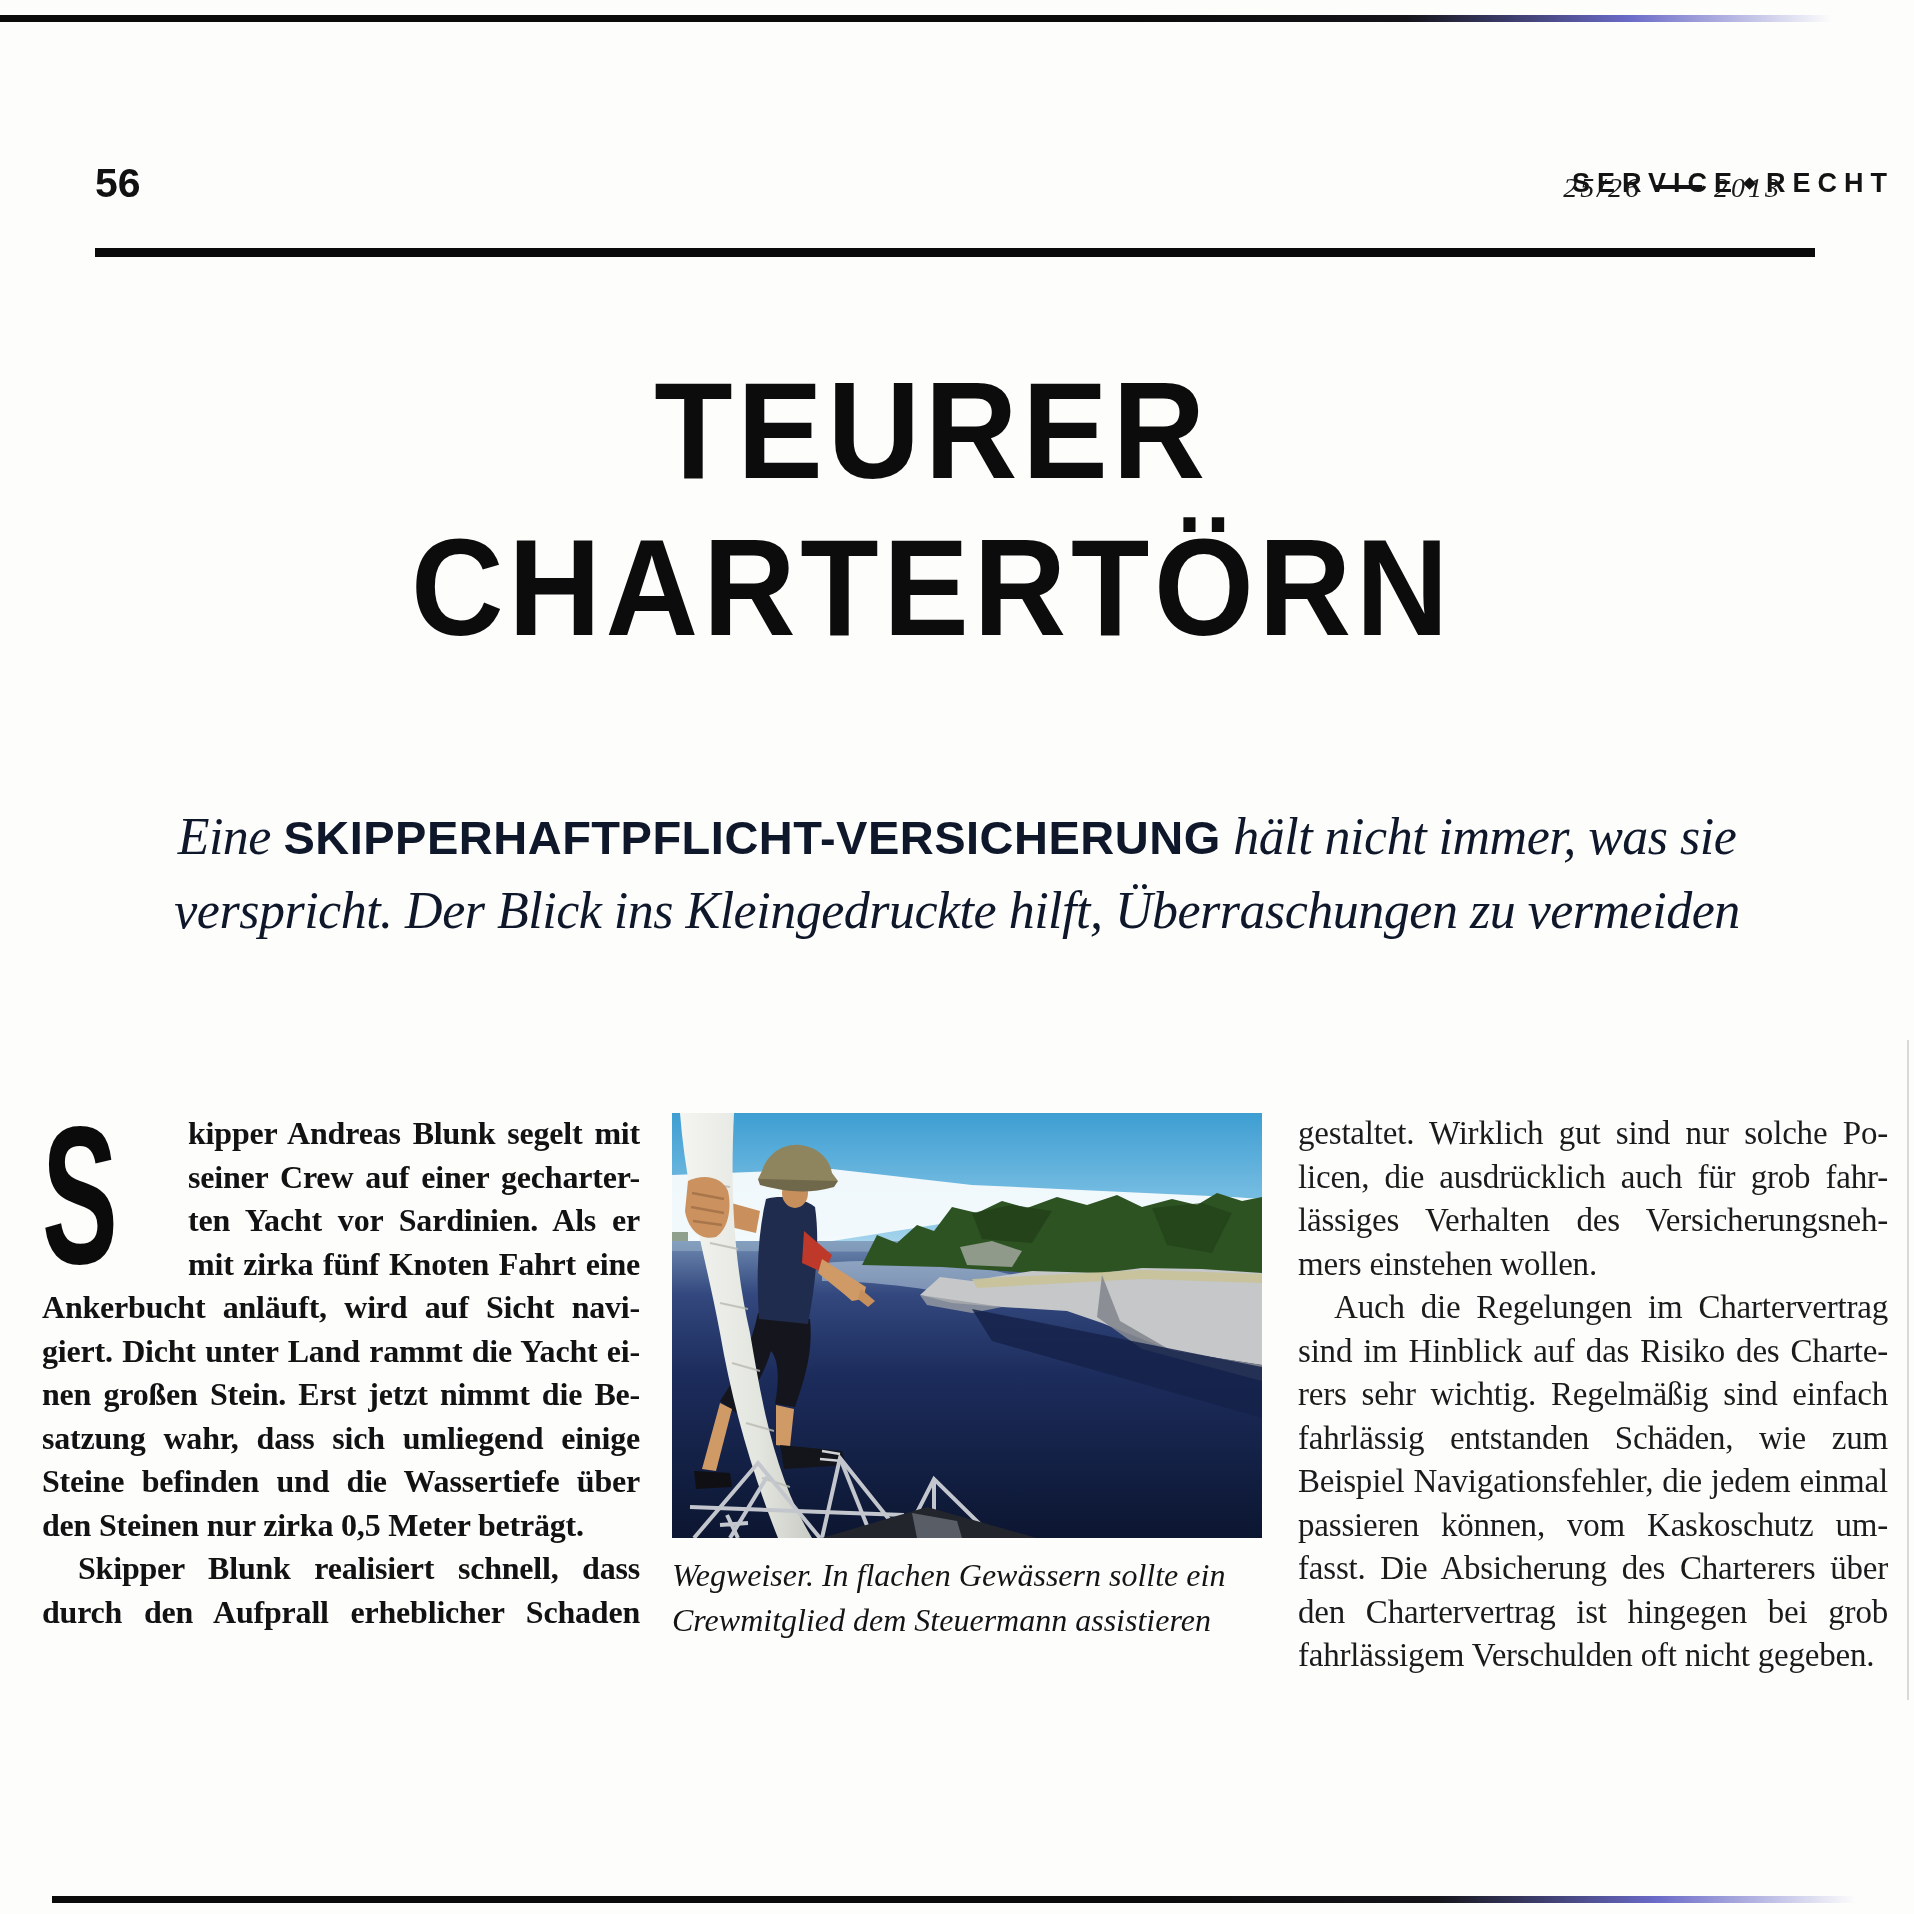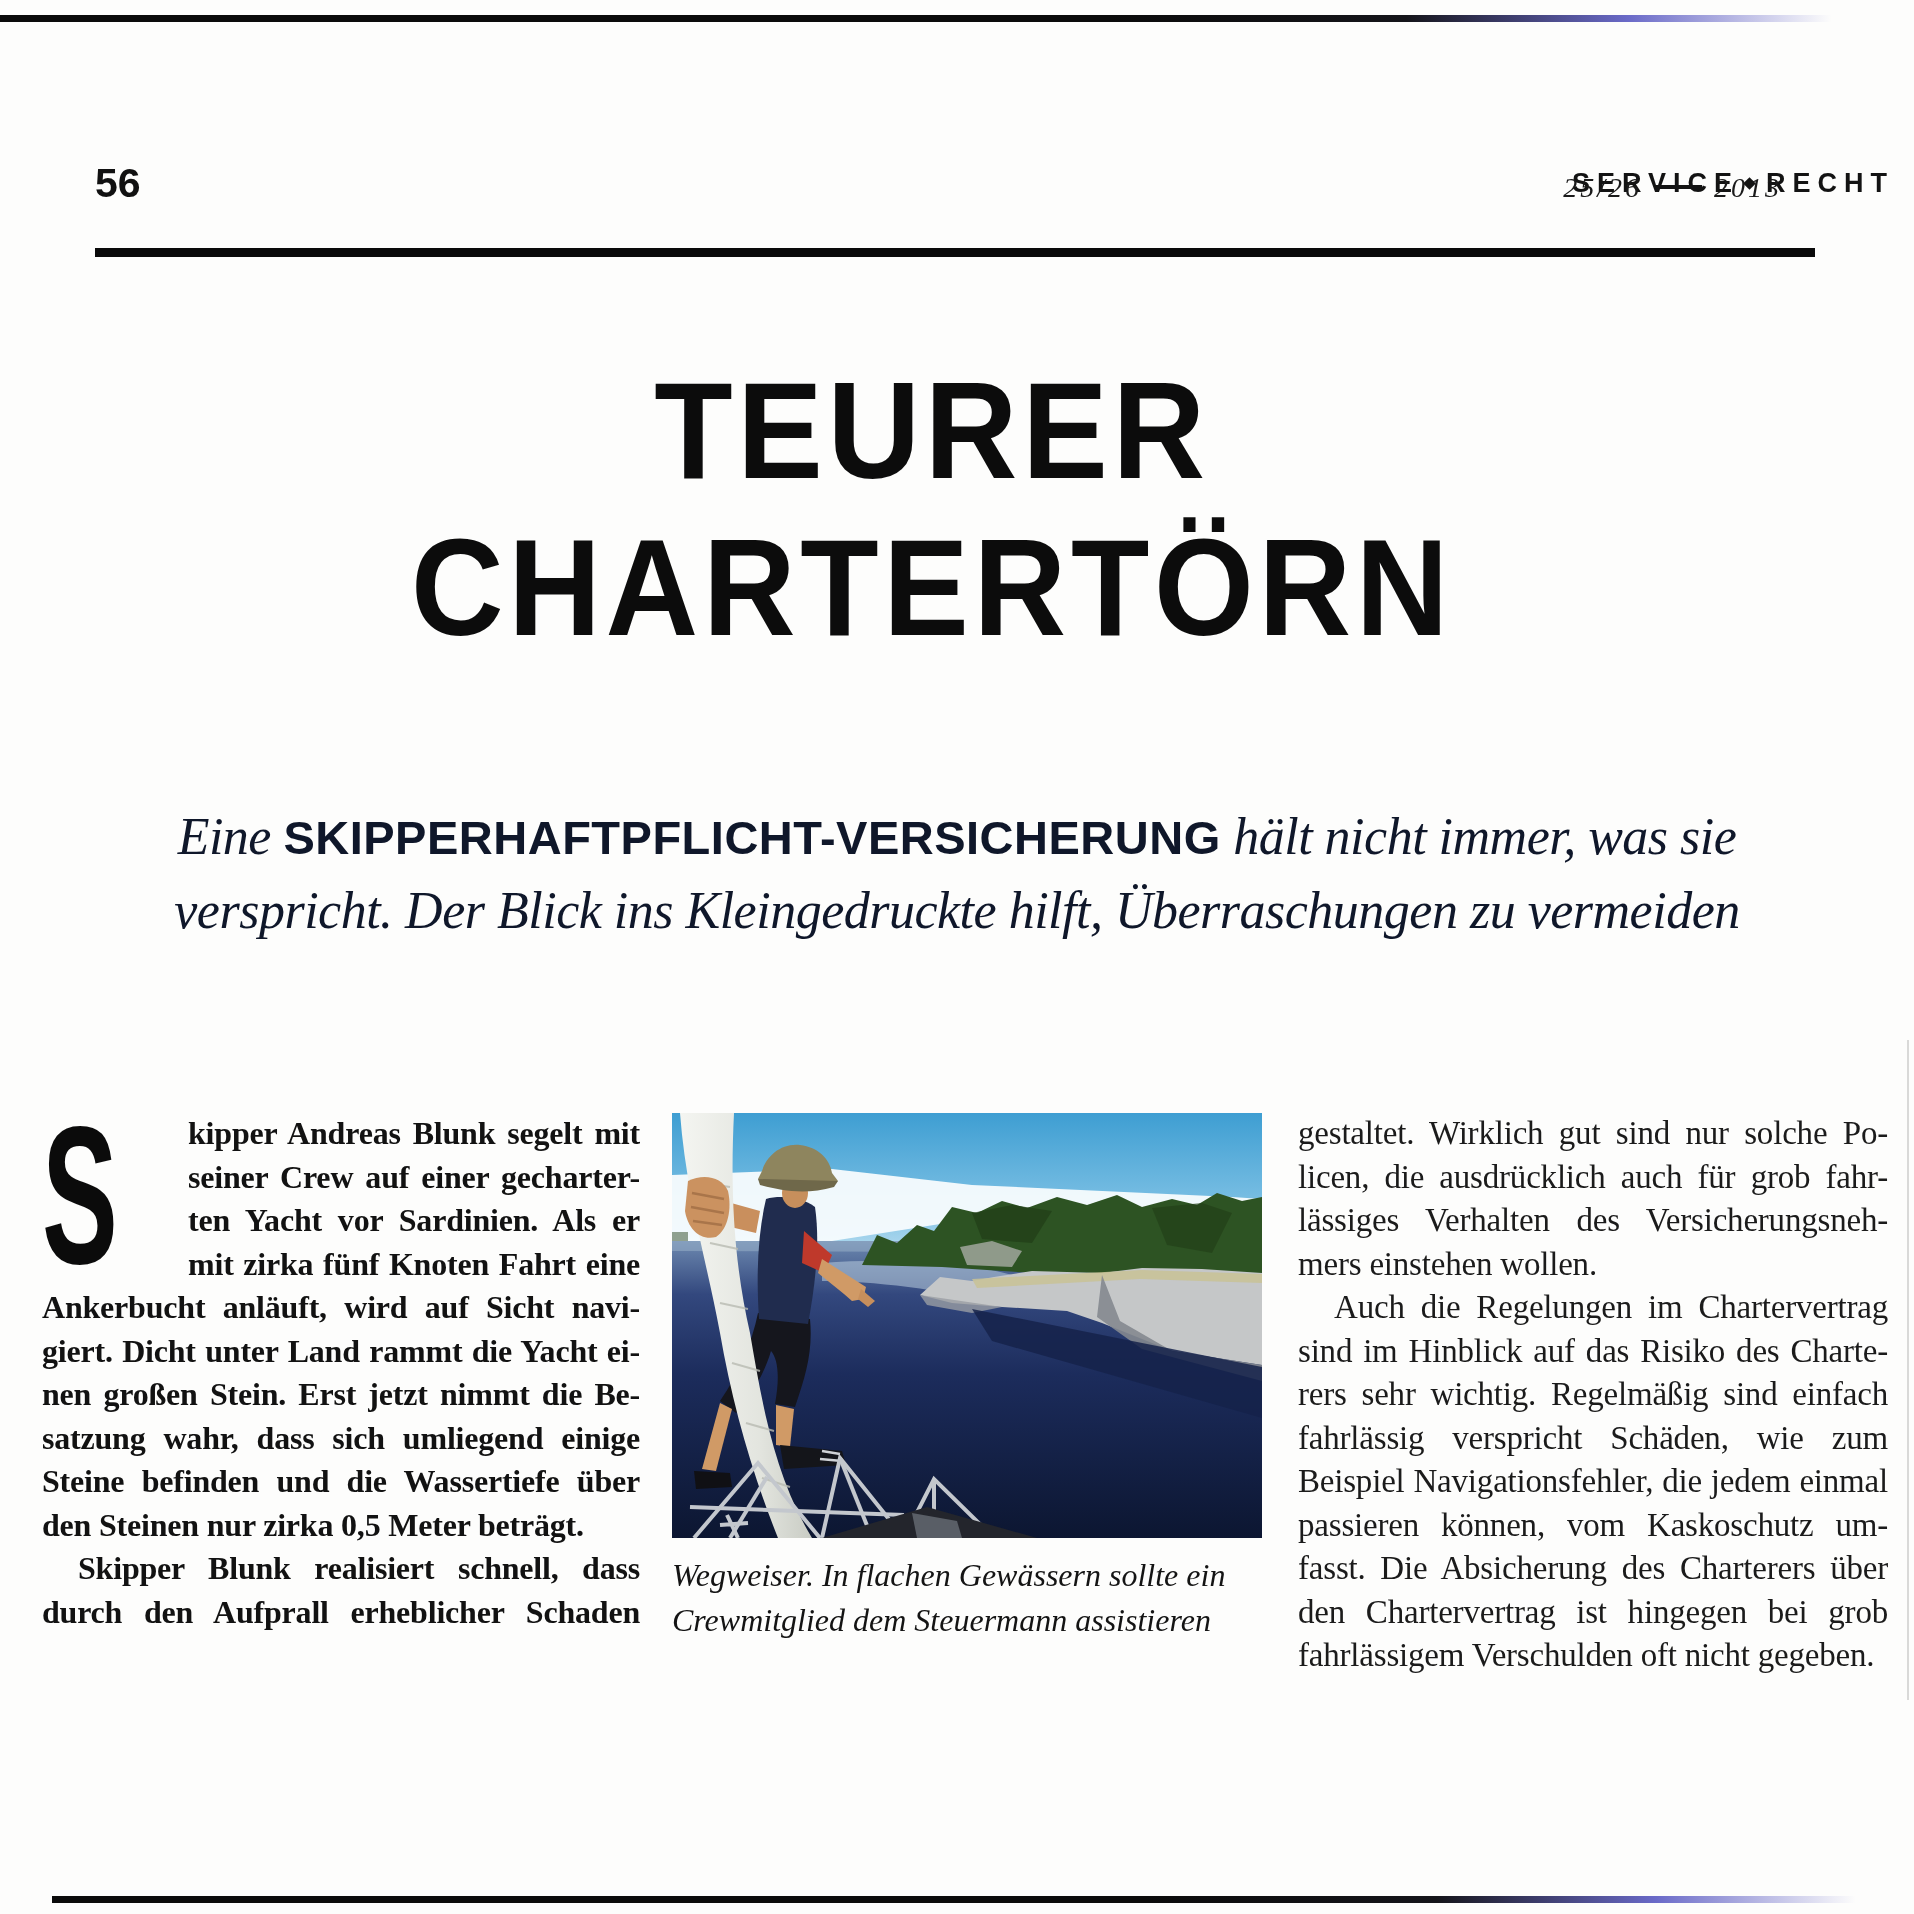--- a/index.html
+++ b/index.html
@@ -189,21 +189,21 @@
 
   <div class="col col-right">
     <div>
         <div class="bodyline">gestaltet. Wirklich gut sind nur solche Po-</div>
         <div class="bodyline">licen, die ausdrücklich auch für grob fahr-</div>
         <div class="bodyline">lässiges Verhalten des Versicherungsneh-</div>
         <div class="bodyline end">mers einstehen wollen.</div>
         <div class="bodyline ind">Auch die Regelungen im Chartervertrag</div>
         <div class="bodyline">sind im Hinblick auf das Risiko des Charte-</div>
         <div class="bodyline">rers sehr wichtig. Regelmäßig sind einfach</div>
-        <div class="bodyline">fahrlässig verspricht Schäden, wie zum</div>
+        <div class="bodyline">fahrlässig entstanden Schäden, wie zum</div>
         <div class="bodyline">Beispiel Navigationsfehler, die jedem einmal</div>
         <div class="bodyline">passieren können, vom Kaskoschutz um-</div>
         <div class="bodyline">fasst. Die Absicherung des Charterers über</div>
         <div class="bodyline">den Chartervertrag ist hingegen bei grob</div>
         <div class="bodyline end">fahrlässigem Verschulden oft nicht gegeben.</div>
       </div>
   </div>
 
 </div>
 

